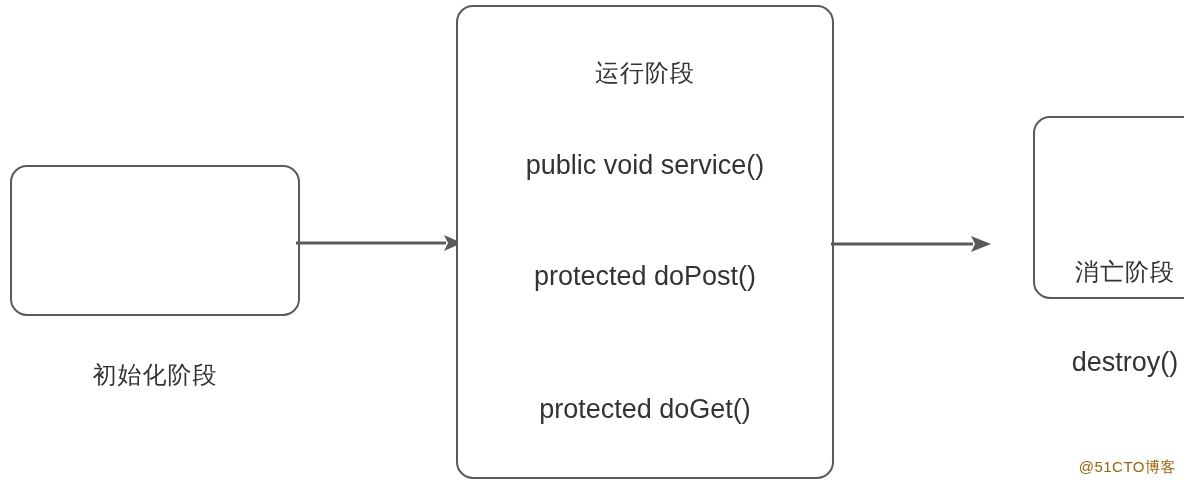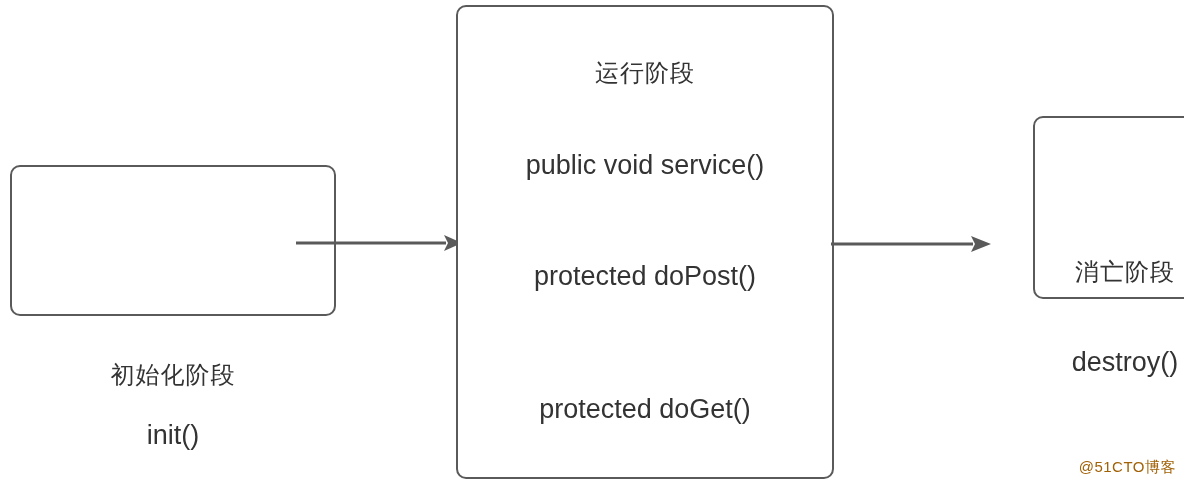--- a/index.html
+++ b/index.html
@@ -13,21 +13,21 @@
     height: 487px;
     background: #ffffff;
     overflow: hidden;
     font-family: "Liberation Sans", "DejaVu Sans", sans-serif;
   }
   .node {
     position: absolute;
     box-sizing: border-box;
     background: #ffffff;
     border: 2px solid #5a5a5a;
-    border-radius: 10px;
+    border-radius: 17px;
   }
   .node-text {
     position: absolute;
     left: 0;
     right: 0;
     text-align: center;
     color: #333333;
     white-space: nowrap;
     line-height: 1;
   }
@@ -35,21 +35,21 @@
     font-size: 24px;
     letter-spacing: 1px;
   }
   .code-line {
     font-size: 27px;
   }
   
   #node-init {
     left: 10px;
     top: 165px;
-    width: 326px;
+    width: 290px;
     height: 151px;
   }
   #node-init .t1 { top: 196px; }
   #node-init .t2 { top: 255px; }
 
   #node-service {
     left: 456px;
     top: 5px;
     width: 378px;
     height: 474px;
@@ -96,21 +96,20 @@
     user-select: none;
   }
 </style>
 </head>
 <body>
 
 <div id="canvas">
 
   <div class="node" id="node-init">
     <div class="node-text title-cn t1">初始化阶段</div>
-    <div class="node-text code-line t2">init()</div>
   </div>
 
   <div class="arrow" id="arrow-1">
     <svg width="166" height="24" viewBox="0 0 166 24" xmlns="http://www.w3.org/2000/svg">
       <line x1="0" y1="12" x2="150" y2="12" stroke="#5a5a5a" stroke-width="3"></line>
       <polygon points="148,4 166,12 148,20 152,12" fill="#5a5a5a"></polygon>
     </svg>
   </div>
 
   <div class="node" id="node-service">

